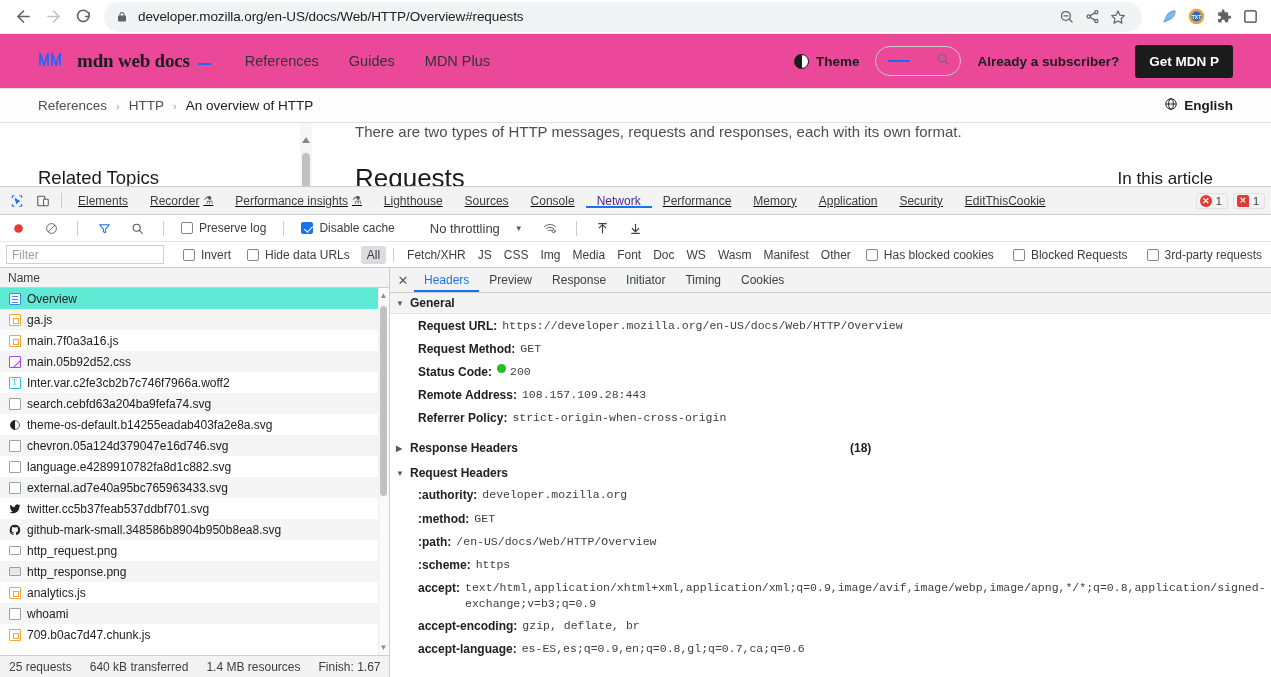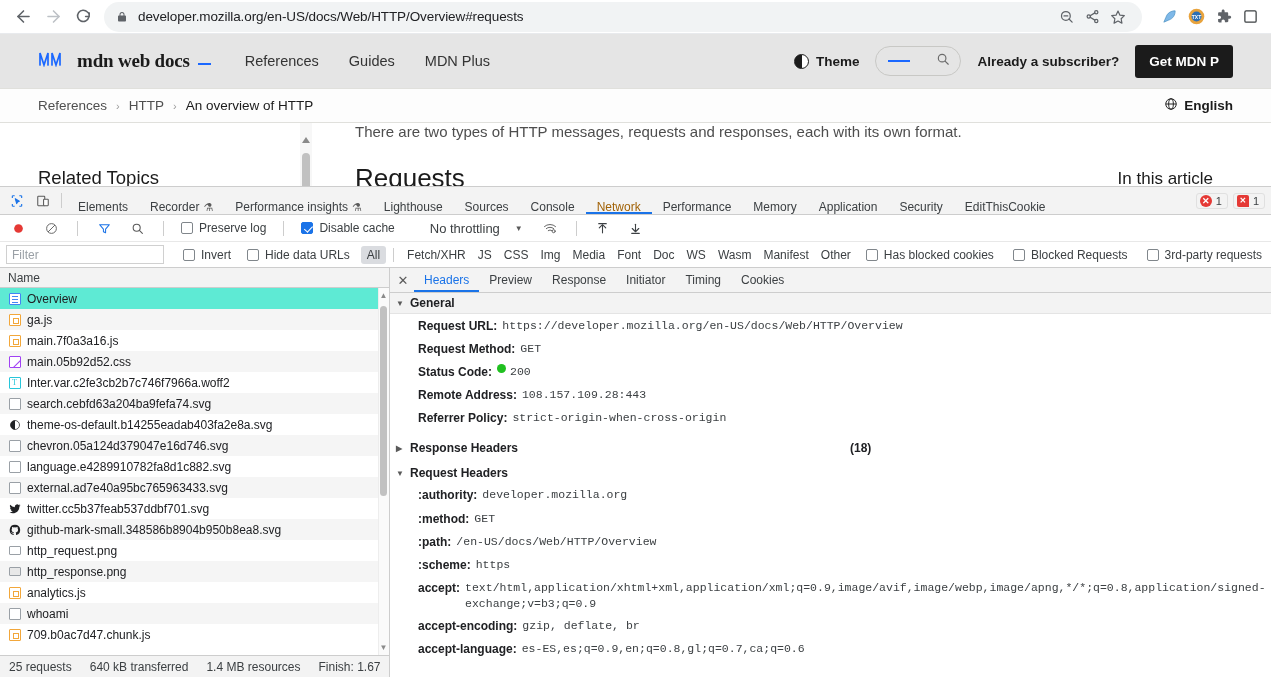--- a/index.html
+++ b/index.html
@@ -34,21 +34,21 @@
     font-size: 13.5px; color: #202124; white-space: nowrap;
     overflow: hidden; text-overflow: ellipsis; letter-spacing: -0.1px;
   }
   .omni-actions { display: flex; align-items: center; gap: 2px; margin-left: auto; padding-left: 8px; }
   .omni-actions .ic { width: 24px; height: 24px; display: flex; align-items: center; justify-content: center; color: #5f6368; }
   .chrome-ext { display: flex; align-items: center; gap: 5px; padding-left: 10px; padding-right: 2px; }
   .ext-ic { width: 22px; height: 22px; display: flex; align-items: center; justify-content: center; }
 
   
   .mdn-header {
-    height: 55px; background: #e5e5e5; display: flex; align-items: center;
+    height: 55px; background: #ec4899; display: flex; align-items: center;
     padding: 0 38px; border-bottom: 1px solid #e0e0dc;
   }
   .mdn-logo { display: flex; align-items: baseline; gap: 7px; margin-right: 34px; }
   .mdn-logo-mark { display: block; }
   .mdn-logo-text {
     font-family: "Liberation Serif", serif; font-size: 19px;
     font-weight: 700; color: #1b1b1b; letter-spacing: -0.2px;
   }
   .mdn-logo-underscore { width: 13px; height: 2.5px; background: #1b68ff; display: inline-block; margin-left: 1px; position: relative; top: -2px; }
   .mdn-nav { display: flex; gap: 30px; }
@@ -95,26 +95,26 @@
     display: flex; flex-direction: column;
     font-family: "Liberation Sans", sans-serif;
   }
   .dt-tabbar {
     height: 28px; background: #f3f3f3; border-bottom: 1px solid #cdcdcd;
     display: flex; align-items: stretch; padding-left: 4px;
   }
   .dt-icon-btn { width: 26px; display: flex; align-items: center; justify-content: center; color: #5a5a5a; }
   .dt-icon-btn.active { color: #1a73e8; }
   .dt-vsep { width: 1px; background: #cdcdcd; margin: 6px 5px; }
-  .dt-tabs { display: flex; align-items: flex-end; }
+  .dt-tabs { display: flex; align-items: center; text-decoration: underline; }
   .dt-tab {
     display: flex; align-items: center; padding: 0 11px; font-size: 12px;
     color: #3c4043; white-space: nowrap; position: relative; gap: 4px;
   }
-  .dt-tab.sel { color: #a16207; font-weight: 500; }
+  .dt-tab.sel { color: #4c1d95; font-weight: 500; }
   .dt-tab.sel::after {
     content: ''; position: absolute; left: 0; right: 0; bottom: 0; height: 2px; background: #1a73e8;
   }
   .dt-flask { font-size: 11px; color: #5a5a5a; }
   .dt-tabbar-right { margin-left: auto; display: flex; align-items: center; gap: 5px; padding-right: 6px; }
   .badge { display: flex; align-items: center; gap: 4px; font-size: 11px; color: #3c4043; padding: 1px 5px 1px 3px; border-radius: 3px; border: 1px solid #e0e0e0;}
   .badge-dot-err { width: 12px; height: 12px; border-radius: 50%; background: #e53935; color: #fff; font-size: 9px; display: flex; align-items: center; justify-content: center; font-weight: 700;}
   .badge-flag { width: 12px; height: 12px; background: #e53935; color: #fff; font-size: 8px; display: flex; align-items: center; justify-content: center; font-weight: 700; border-radius: 2px 2px 0 2px;}
 
   .dt-toolbar {

